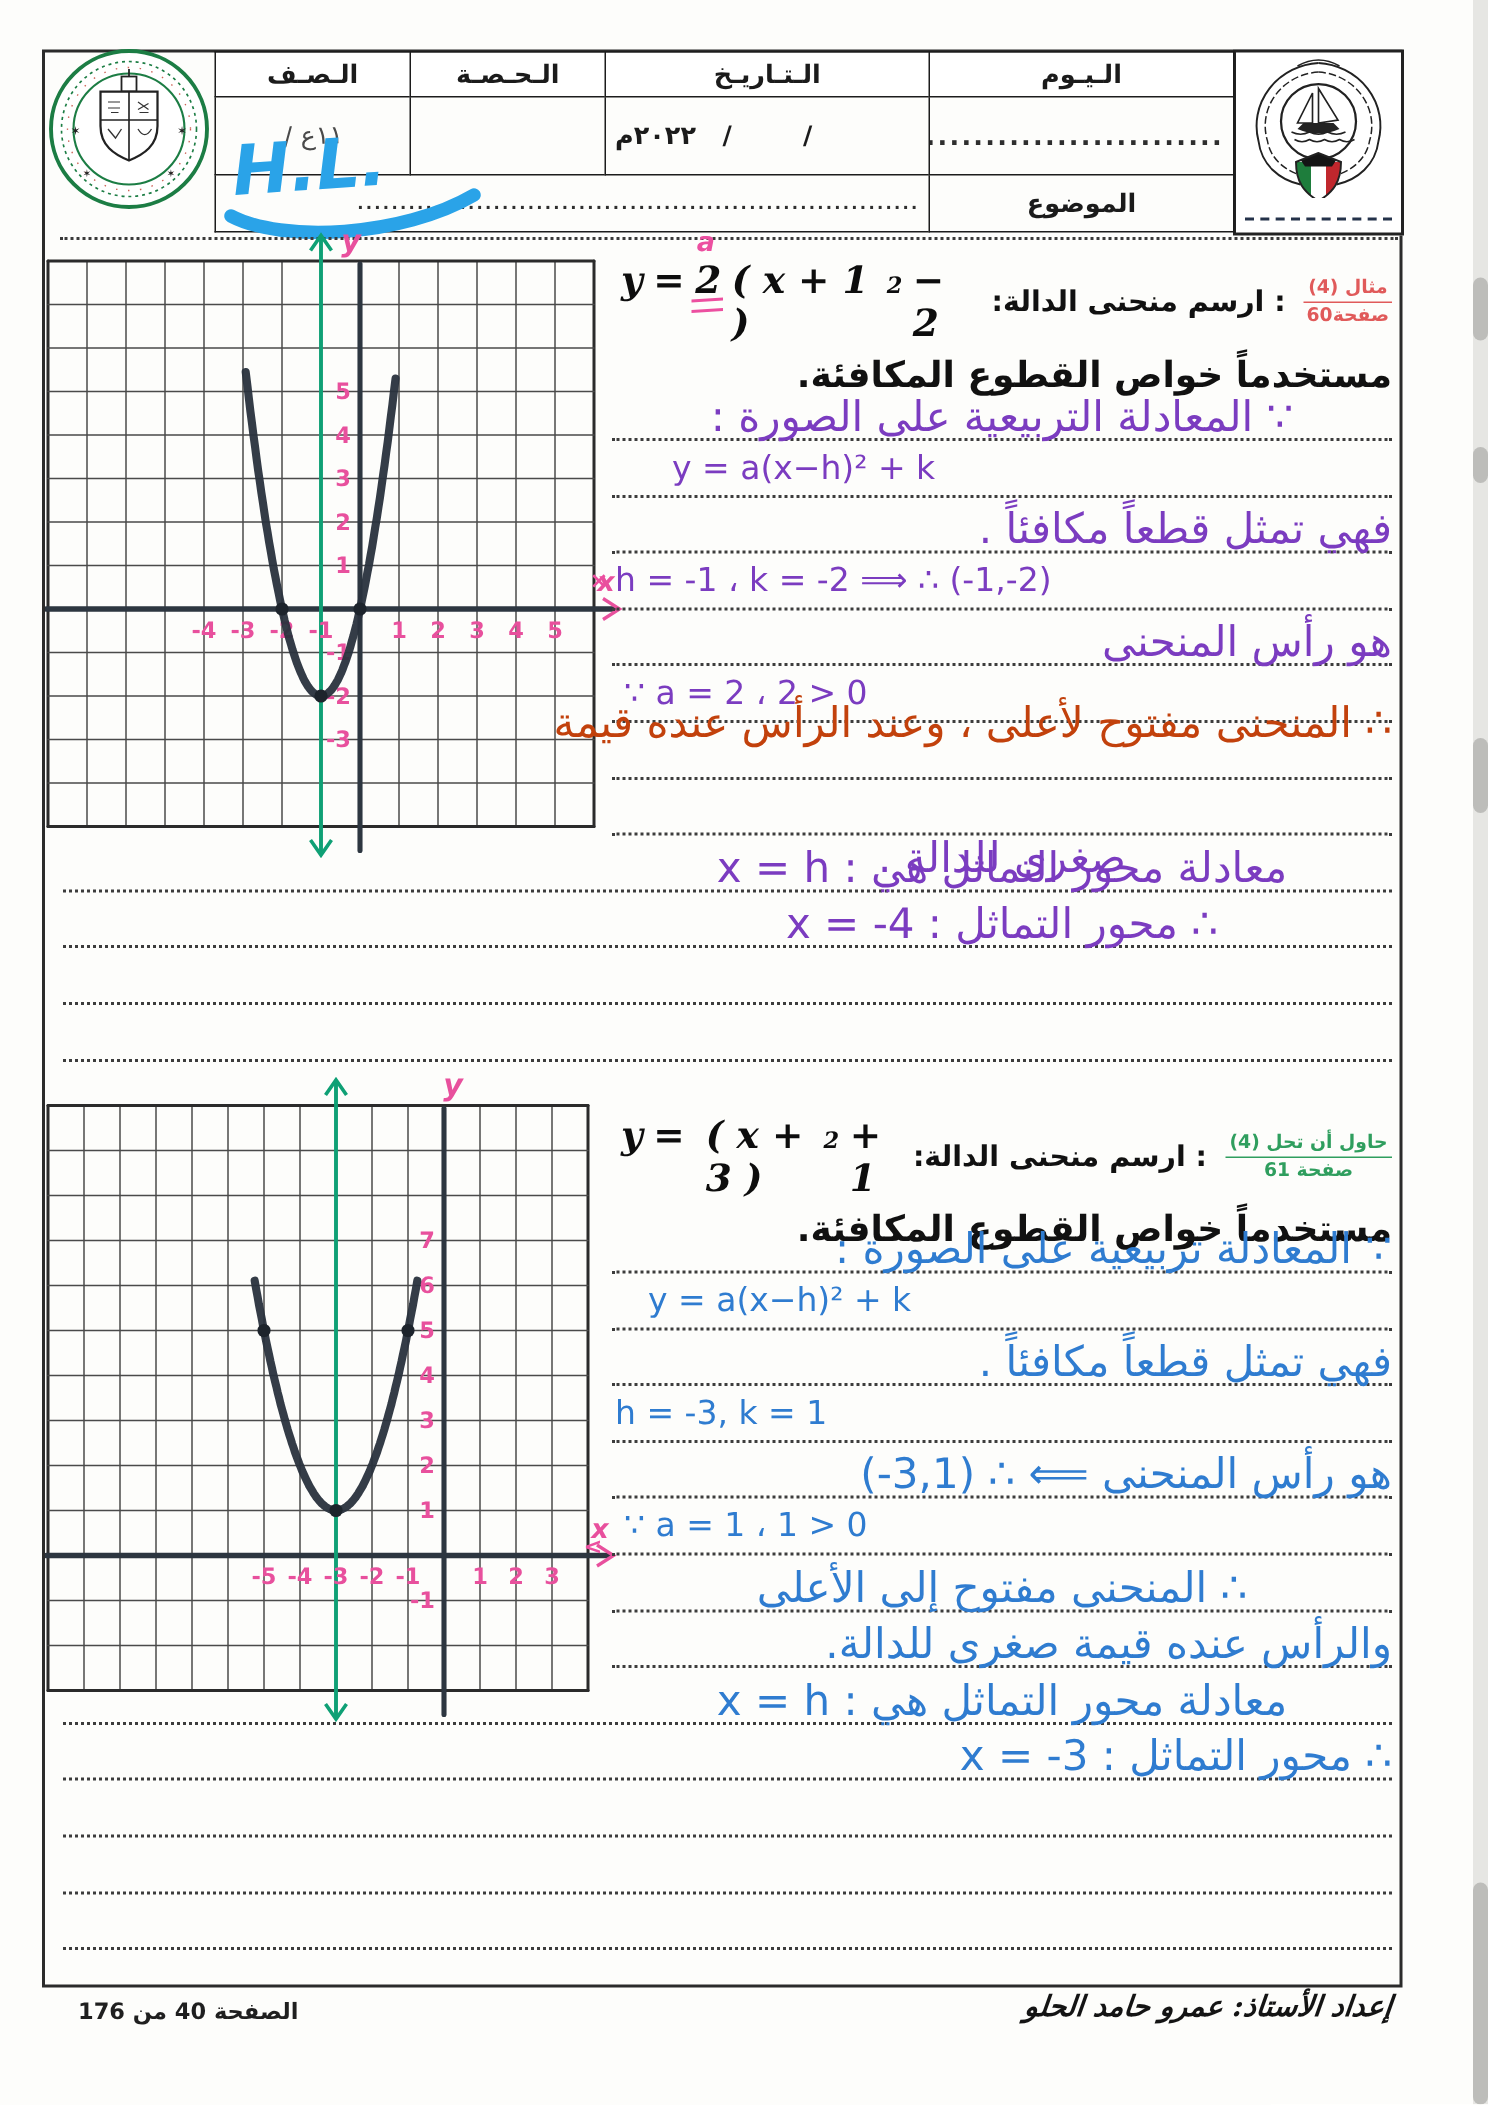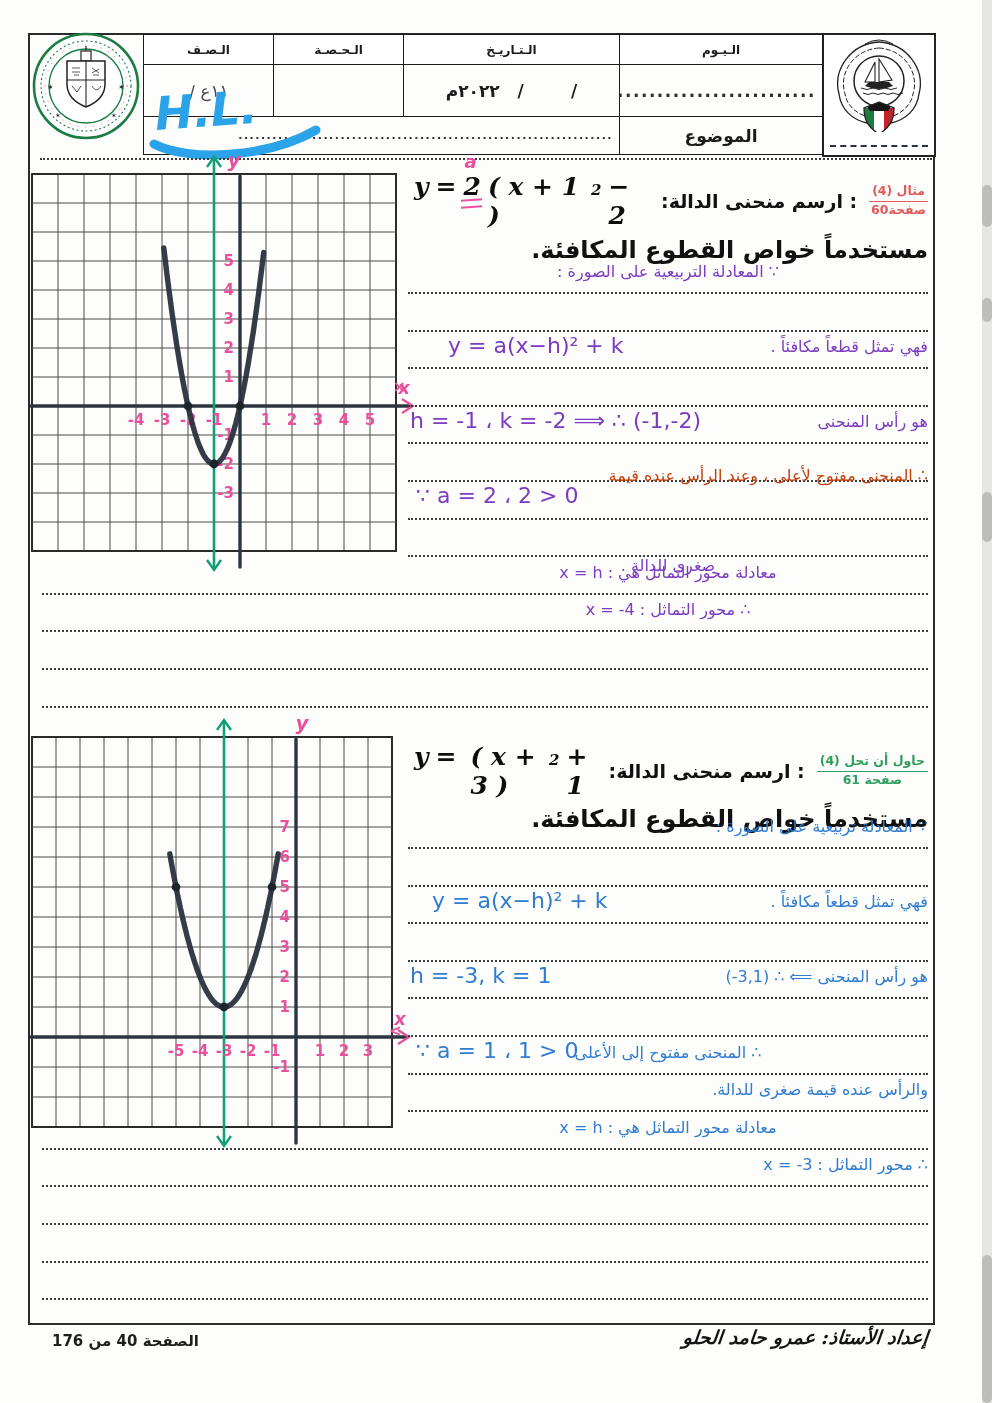--- a/index.html
+++ b/index.html
@@ -6,42 +6,42 @@
   .page{position:relative;width:992px;height:1403px;background:#fdfdfb;overflow:hidden;
         font-family:"DejaVu Sans",sans-serif;color:#1b1b1b;}
   
   .scan-edge{position:absolute;right:0;top:0;width:10px;height:100%;background:#e6e6e3;}
   .scan-blob{position:absolute;right:0;width:10px;background:#bdbdba;border-radius:5px;}
   
   .frame{position:absolute;left:28px;top:33px;width:903px;height:1288px;border:2px solid #2b2b2b;}
   
   .header-table{position:absolute;left:143px;top:34px;width:679px;border-collapse:collapse;table-layout:fixed;}
   .header-table td,.header-table th{border:1.8px solid #1c1c1c;padding:0 6px;overflow:hidden;}
-  .header-table th{font-size:12px;font-weight:bold;height:29px;background:#fff;}
+  .header-table th{font-size:17px;font-weight:bold;height:29px;background:#fff;}
   .row-vals td{height:51px;vertical-align:middle;font-size:17px;}
   .row-subj td{height:37px;vertical-align:middle;}
   .dots{font-size:11px;font-weight:bold;color:#2e2e2e;letter-spacing:1.5px;white-space:nowrap;}
   .day-dots{text-align:center;}
-  .date-val{text-align:center;font-weight:bold;white-space:pre;font-size:17px;}
+  .date-val{text-align:left;font-weight:bold;white-space:pre;font-size:17px;}
   .class-val{color:#4a4a4a;font-size:19px;text-align:center;transform:rotate(-2deg);}
   .subj-label{font-size:17px;font-weight:bold;text-align:center;}
   .subj-dots{vertical-align:bottom;padding-bottom:4px;}
   
   .hl-note{position:absolute;left:148px;top:78px;width:190px;height:92px;pointer-events:none;}
   
   .logo-left{position:absolute;left:30px;top:28px;}
   .logo-box{position:absolute;left:822px;top:33px;width:110px;height:120px;border:2px solid #222;background:#fff;}
   .logo-box svg{display:block;margin:1px auto 0;}
   .logo-dash{position:absolute;left:6px;right:6px;bottom:8px;border-top:2.5px dashed #24324a;}
   
   .dotted-sep{position:absolute;left:40px;width:892px;border-bottom:2.5px dotted #3a3a3a;height:0;}
   .ruled{position:absolute;border-bottom:2.3px dotted #3c3c3c;height:0;}
   .note{position:absolute;white-space:nowrap;line-height:1.1;}
-  .note.ar{direction:rtl;font-size:16px;}
-  .note.math{direction:ltr;font-size:22px;margin-top:33px;}
+  .note.ar{direction:rtl;font-size:28px;}
+  .note.math{direction:ltr;font-size:22px;}
   
   .q-row{position:absolute;left:408px;right:64px;display:flex;direction:rtl;align-items:center;gap:12px;}
   .q-tag{display:inline-flex;flex-direction:column;align-items:center;font-size:12.5px;font-weight:bold;line-height:1.35;flex:none;}
   .q-tag .t{border-bottom:1.8px solid currentColor;padding:0 3px 1px;}
   .tag-red{color:#e05a5a;}
   .tag-green{color:#2f9e5e;}
   .q-prompt{font-size:19px;font-weight:bold;color:#111;flex:none;}
   .prompt2{position:absolute;right:64px;width:520px;text-align:right;direction:rtl;font-size:24px;font-weight:bold;color:#111;}
   
   .formula{direction:ltr;font-family:"DejaVu Serif",serif;font-style:italic;font-weight:bold;

